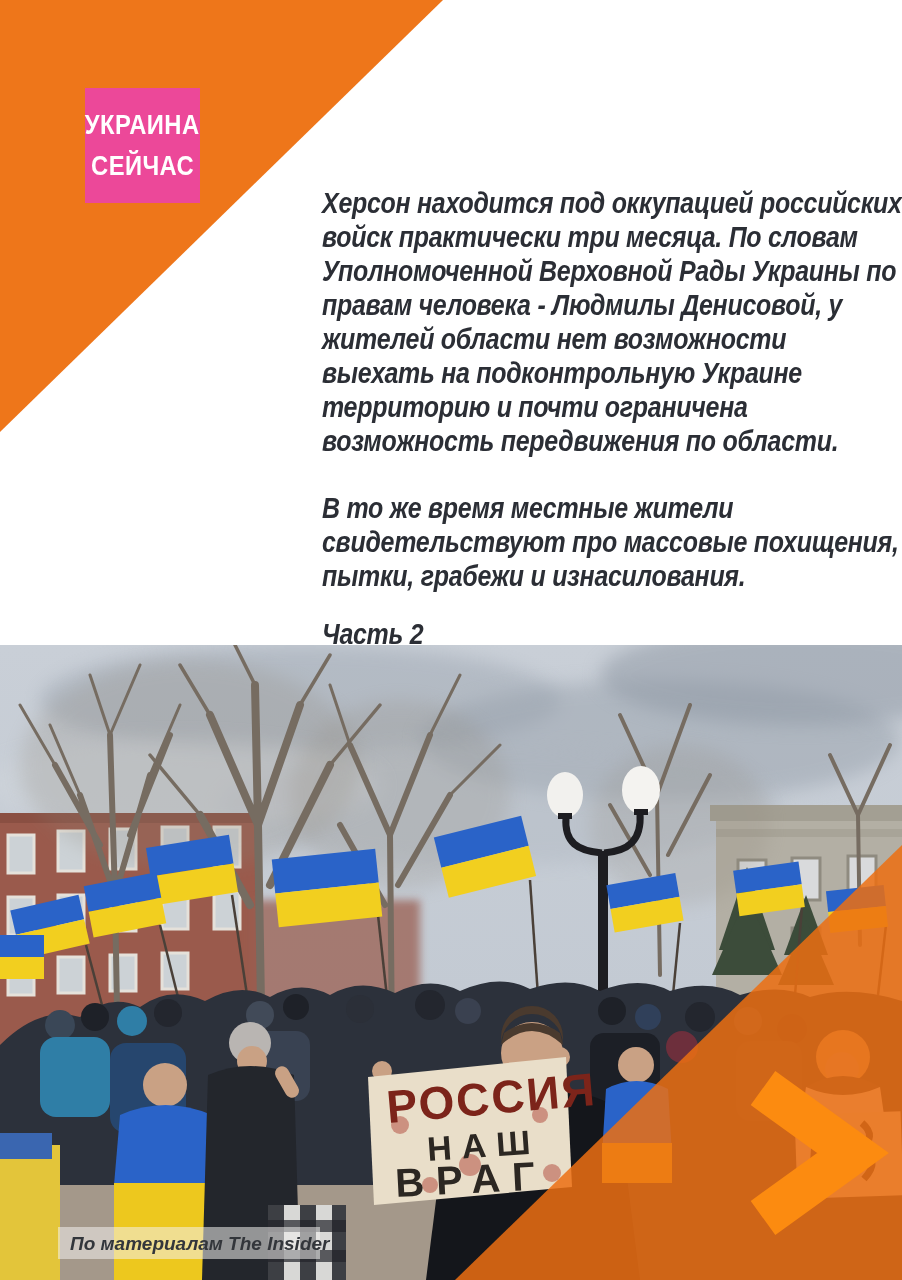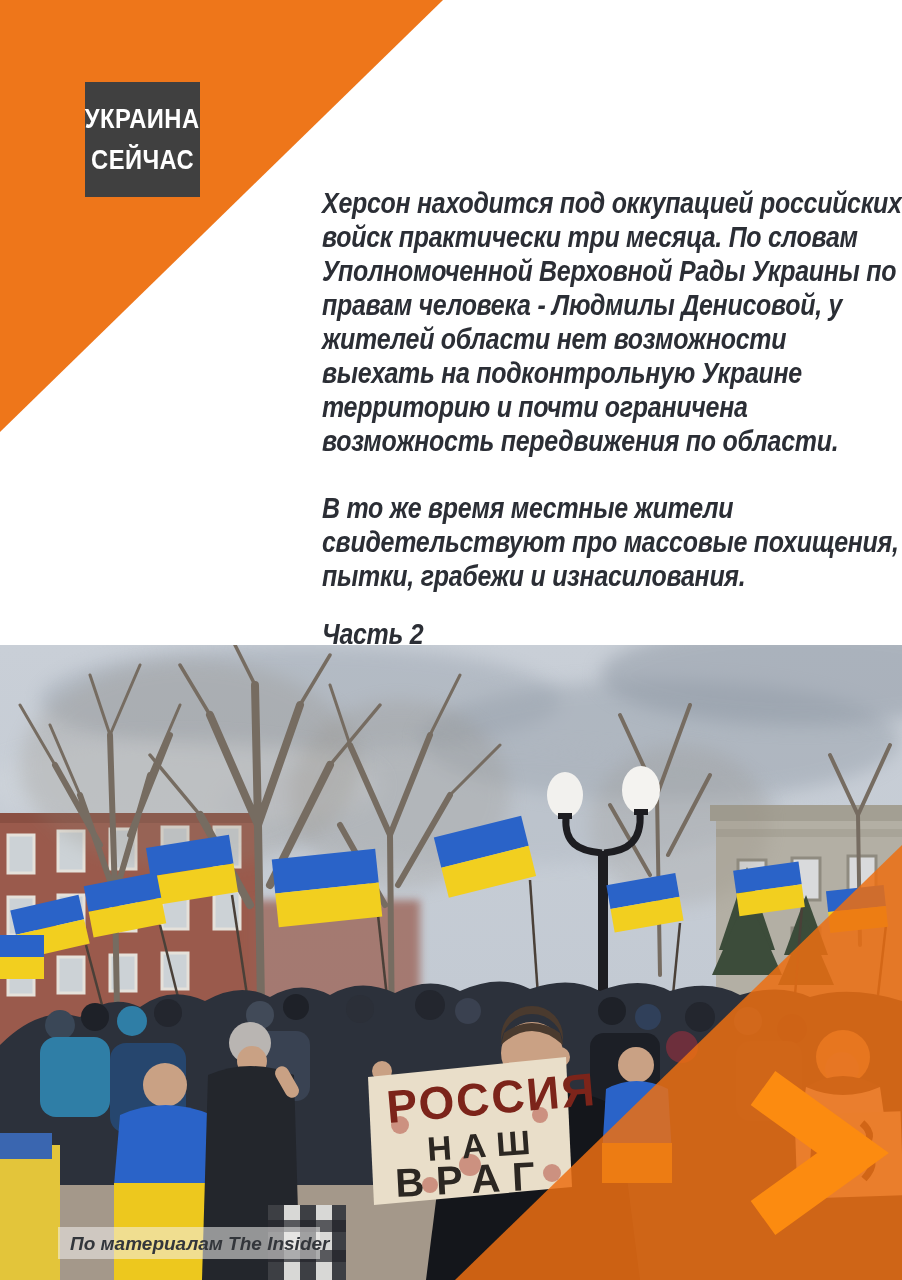--- a/index.html
+++ b/index.html
@@ -7,22 +7,22 @@
     position:relative;width:902px;height:1280px;background:#ffffff;
     overflow:hidden;font-family:"Liberation Sans",sans-serif;
   }
   
   .corner-triangle{
     position:absolute;left:0;top:0;width:443px;height:432px;
     background:#ee761a;
     clip-path:polygon(0 0,100% 0,0 100%);
   }
   .brand-logo{
-    position:absolute;left:85px;top:82px;width:115px;height:115px;
-    background:#404040;display:flex;flex-direction:column;
+    position:absolute;left:85px;top:88px;width:115px;height:115px;
+    background:#ec4899;display:flex;flex-direction:column;
     align-items:center;justify-content:center;gap:14px;
   }
   .brand-logo span{
     color:#ffffff;font-weight:700;font-size:27px;line-height:27px;
     letter-spacing:.5px;transform:scaleX(.88);white-space:nowrap;
   }
   
   .article{
     position:absolute;left:322px;top:186px;width:700px;
     color:#2b2e35;font-style:italic;font-weight:700;

